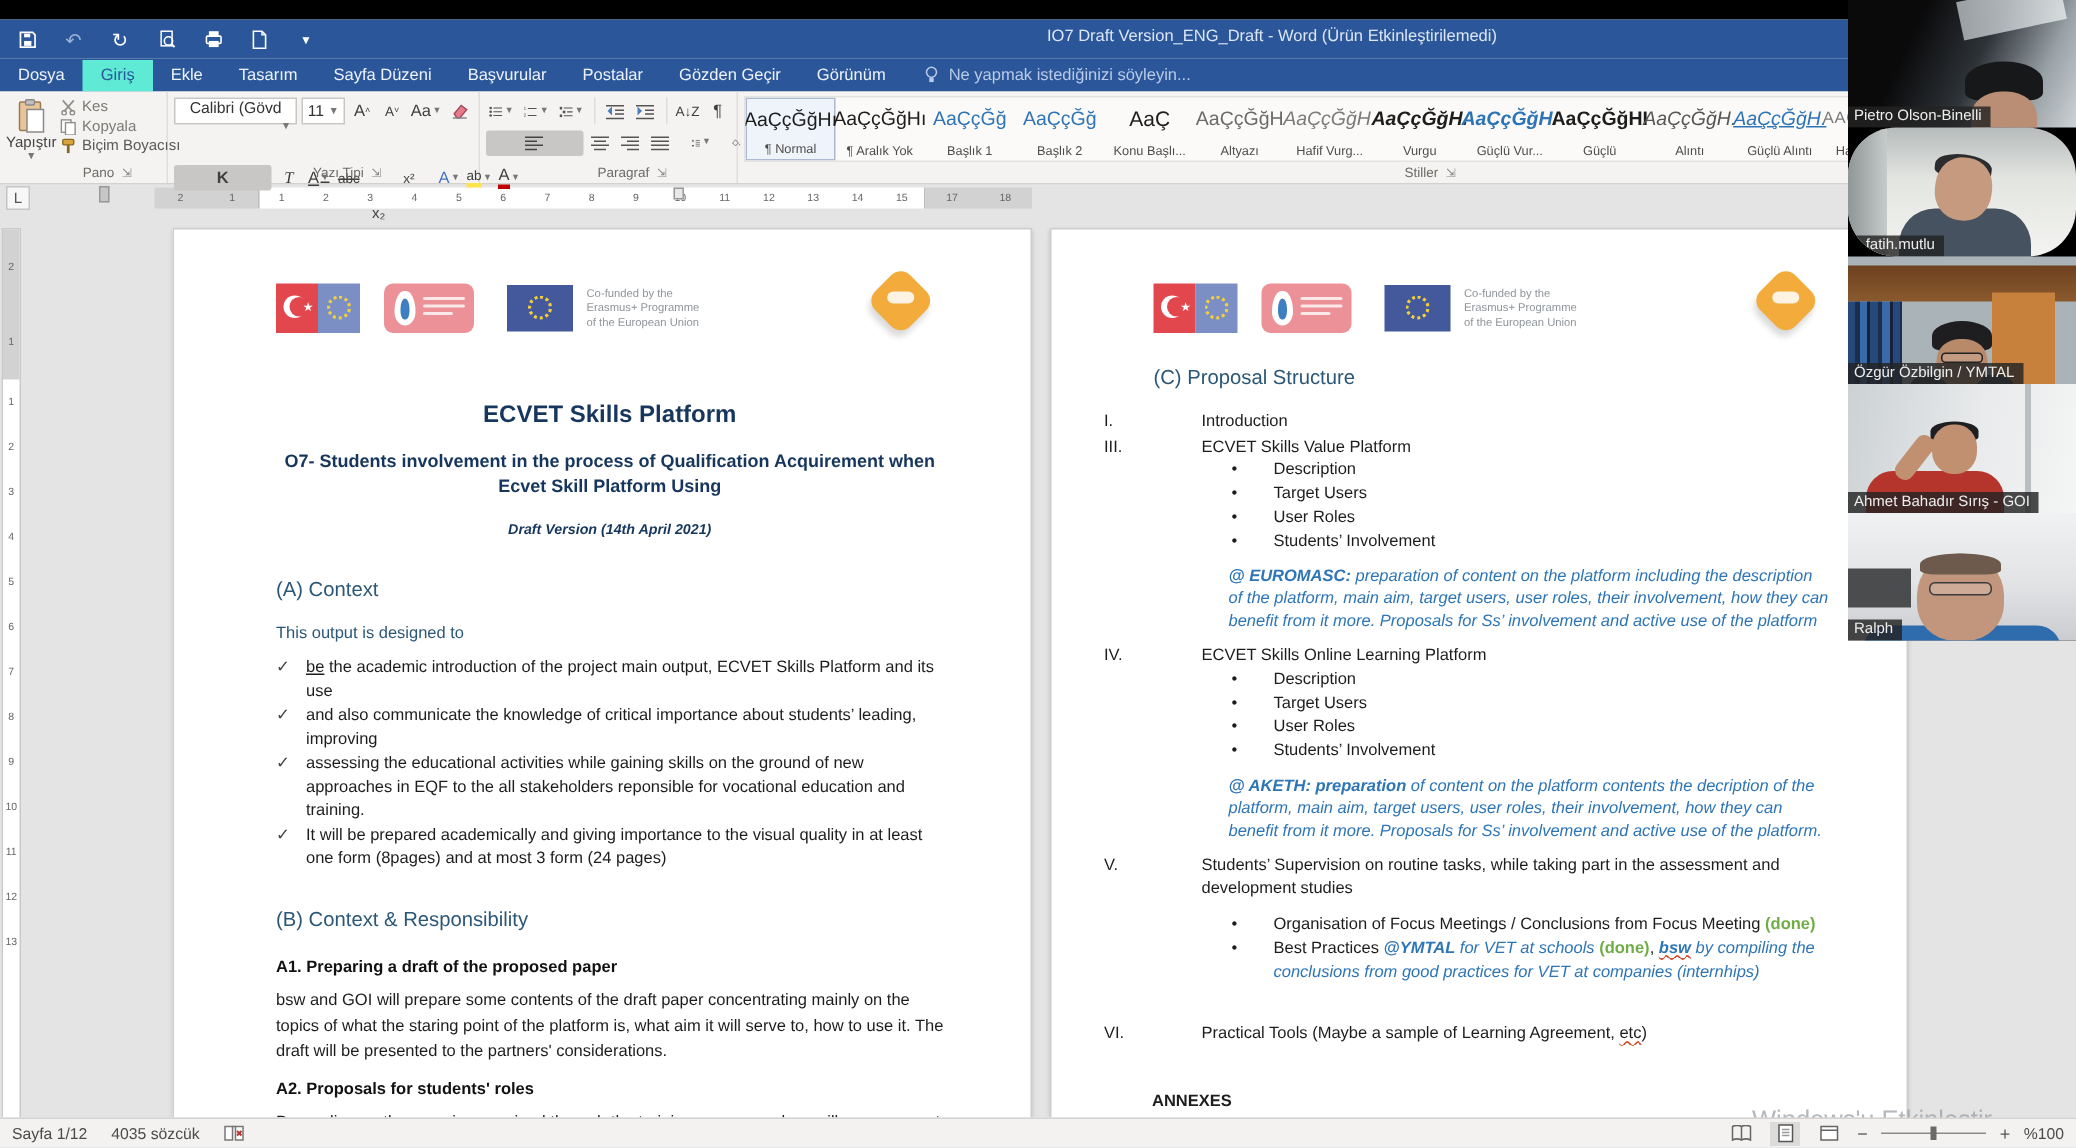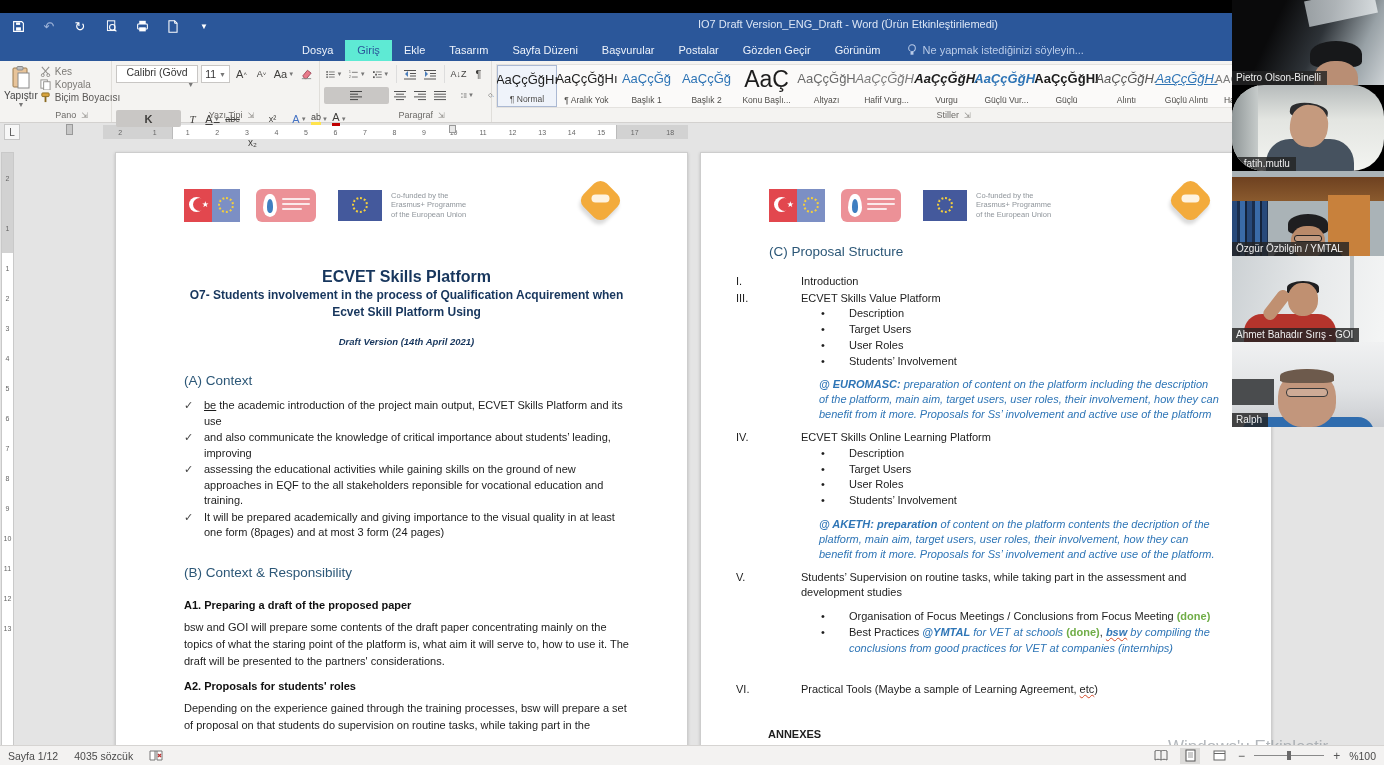--- a/index.html
+++ b/index.html
@@ -7,21 +7,21 @@
   body { font-family:"Liberation Sans", sans-serif; background:#e4e4e4; position:relative; }
 
   
   .top-strip { position:absolute; left:0; top:0; width:1384px; height:13px; background:#000; z-index:5; }
   .titlebar { position:absolute; left:0; top:13px; width:1384px; height:26px; background:#2b579a; color:#fff; z-index:5; }
   .qat { position:absolute; left:10px; top:4px; display:flex; gap:15px; align-items:center; height:18px; }
   .qat .qbtn { width:16px; height:16px; display:flex; align-items:center; justify-content:center; color:#fff; font-size:13px; }
   .qat .dim { color:#9db3d8; }
   .win-title { position:absolute; left:698px; top:5px; font-size:11px; color:#dce6f5; white-space:nowrap; }
 
-  .tabrow { position:absolute; left:0; top:39px; width:1384px; height:22px; background:#2b579a; display:flex; align-items:flex-end; z-index:5;justify-content:center; }
+  .tabrow { position:absolute; left:0; top:39px; width:1384px; height:22px; background:#2b579a; display:flex; align-items:flex-end; z-index:5; }
   .tab { color:#eef3fb; font-size:11px; padding:4px 12px 5px 12px; white-space:nowrap; }
   .tab.active { background:#5eead4; color:#2b579a; }
   .tellme { display:flex; align-items:center; gap:6px; color:#b9cbe8; font-size:11px; padding:4px 10px 5px 14px; white-space:nowrap; }
 
   
   .ribbon { position:absolute; left:0; top:61px; width:1384px; height:62px; background:#f4f3f1; border-bottom:1px solid #d3d1cf; display:flex; z-index:5; }
   .rgroup { position:relative; height:100%; border-right:1px solid #e0deda; padding:3px 4px 14px 4px; }
   .glabel { position:absolute; bottom:0; left:0; right:0; height:14px; font-size:9px; color:#6d6b68; display:flex; align-items:center; justify-content:center; gap:5px;padding-left:32px; }
   .dlg { font-size:8px; color:#8a8884; }
   .bigbtn { display:flex; flex-direction:column; align-items:center; width:48px; padding-top:2px; font-size:10px; color:#444; }
@@ -37,21 +37,21 @@
   .sep { width:1px; height:18px; background:#ddd; margin:0 2px; }
 
   
   .stiller { flex:1; overflow:hidden; }
   .sgallery { display:flex; height:44px; overflow:hidden; border:1px solid #e4e2df; background:#fbfaf9; }
   .sitem { min-width:60px; padding:4px 6px 2px 6px; display:flex; flex-direction:column; align-items:center; justify-content:space-between; border-right:1px solid transparent; }
   .sitem.sel { border:1px solid #abb9d3; background:#eff3fa; }
   .ssample { font-size:13px; color:#1d1d1d; line-height:20px; white-space:nowrap; }
   .slabel { font-size:8.5px; color:#4f4d4a; white-space:nowrap; }
   .st-h1 .ssample,.st-h2 .ssample { color:#2e74b5; }
-  .st-title .ssample { font-size:23px; }
+  .st-title .ssample { font-size:14px; }
   .st-sub .ssample { color:#6a6a6a; }
   .st-subtle .ssample { color:#7a7a7a; font-style:italic; }
   .st-emph .ssample { font-style:italic; font-weight:bold; }
   .st-intense .ssample { color:#2e74b5; font-style:italic; font-weight:bold; }
   .st-strong .ssample { font-weight:bold; }
   .st-quote .ssample { font-style:italic; color:#555; }
   .st-iquote .ssample { font-style:italic; color:#2e74b5; text-decoration:underline; }
   .st-subref .ssample { color:#7a7a7a; font-size:11px; letter-spacing:.5px; }
   .st-iref .ssample { color:#2e74b5; font-weight:bold; font-size:11px; letter-spacing:.5px; }
   .st-book .ssample { font-weight:bold; font-style:italic; }
@@ -92,21 +92,21 @@
   .tulip { position:absolute; left:7px; top:5px; width:14px; height:23px; background:#fff; border-radius:45% 45% 50% 50%/60% 60% 40% 40%; }
   .tulip::after { content:""; position:absolute; left:4px; top:5px; width:6px; height:14px; background:#3f7fc1; border-radius:50% 50% 40% 40%; }
   .agtext { position:absolute; right:6px; top:9px; width:28px; }
   .agtext i { display:block; height:2px; background:#ffffffcc; margin-bottom:3px; border-radius:1px; }
   .logo-eu { width:44px; height:31px; background:#44599c; margin-left:22px; flex:none; display:flex; align-items:center; justify-content:center; }
   .cofunded { margin-left:9px; font-size:7.5px; line-height:9.5px; color:#8f959b; }
   .logo-proj { position:absolute; right:12px; top:-2px; width:33px; height:33px; background:#f3ab3c; border-radius:9px; transform:rotate(45deg); box-shadow:2px 4px 4px rgba(0,0,0,.15); }
   .logo-proj::after { content:""; position:absolute; left:6px; top:11px; width:18px; height:8px; background:#ffffffd9; border-radius:4px; transform:rotate(-45deg); }
 
   .doc-title { margin-top:44px; text-align:center; font-size:16px; font-weight:bold; color:#17365d; }
-  .doc-sub { margin-top:1px; text-align:center; font-size:12px; font-weight:bold; color:#17365d; line-height:17px; }
+  .doc-sub { margin-top:13px; text-align:center; font-size:12px; font-weight:bold; color:#17365d; line-height:17px; }
   .doc-draft { margin-top:15px; text-align:center; font-size:9.5px; font-weight:bold; font-style:italic; color:#17365d; }
   .hA { margin-top:26px; font-size:13.5px; color:#2c5777; }
   .hB { margin-top:24px; font-size:13.5px; color:#2c5777; }
   .intro { margin-top:16px; font-size:11px; color:#2c5777; }
   .chk { display:flex; margin-top:1px; font-size:11px; line-height:15.5px; color:#1d1d1d; }
   .chklist { margin-top:10px; }
   .ck { width:20px; flex:none; color:#444; }
   .ct { flex:1; }
   .u { text-decoration:underline; }
   .a-title { margin-top:19px; font-size:11px; font-weight:bold; color:#111; }
@@ -604,20 +604,21 @@
           <div>Co-funded by the</div>
             <div>Erasmus+ Programme</div>
             <div>of the European Union</div>
         </div>
         <div class="logo-proj"></div>
       </div>
       <div class="doc-title">ECVET Skills Platform</div>
       <div class="doc-sub">O7- Students involvement in the process of Qualification Acquirement when Ecvet Skill Platform Using</div>
       <div class="doc-draft">Draft Version (14th April 2021)</div>
       <div class="hA">(A) Context</div>
+      <div class="intro">This output is designed to</div>
       <div class="chklist">
           <div class="chk">
             <span class="ck">✓</span>
             <span class="ct"><span class="u">be</span><span> the academic introduction of the project main output, ECVET Skills Platform and its use</span></span>
           </div>
           <div class="chk">
             <span class="ck">✓</span>
             <span class="ct"><span class="u"></span><span>and also communicate the knowledge of critical importance about students’ leading, improving</span></span>
           </div>
           <div class="chk">

